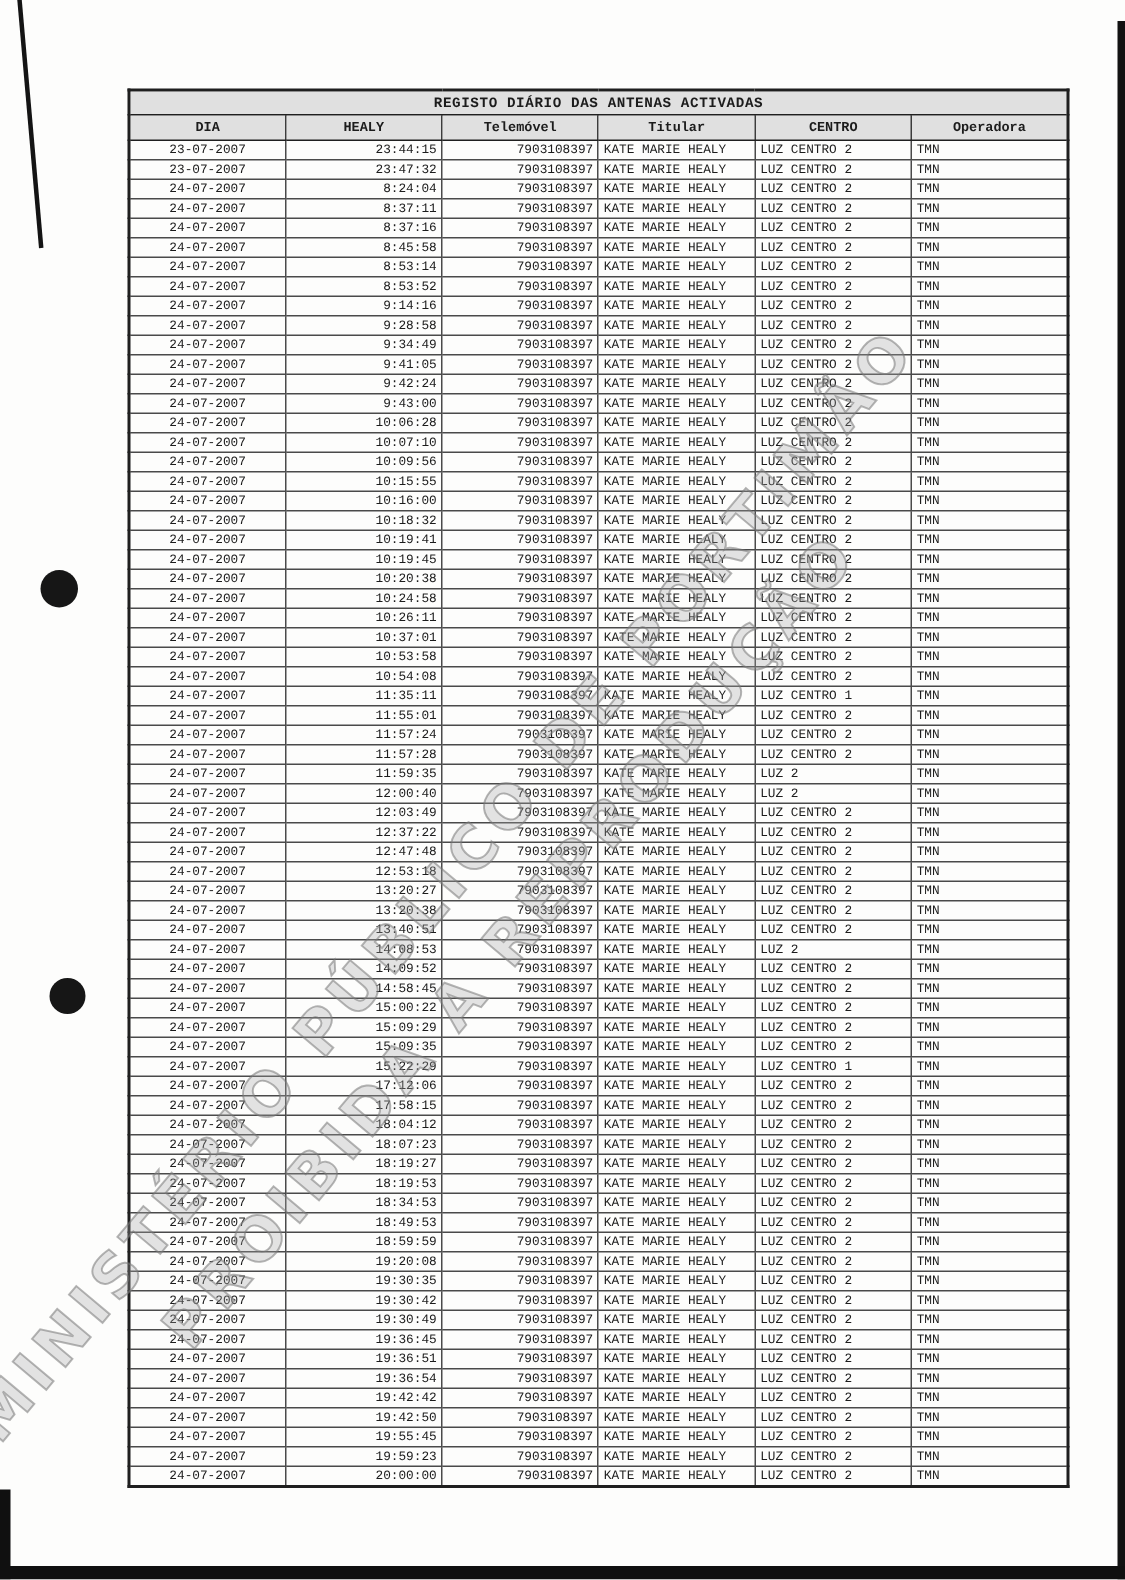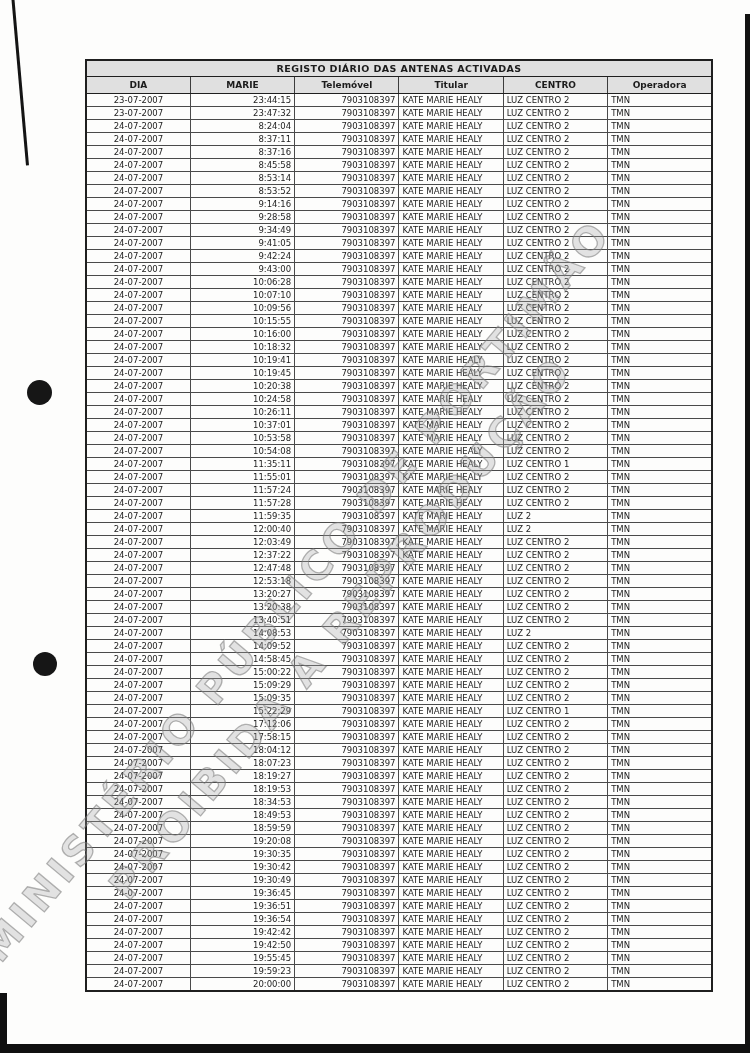--- a/index.html
+++ b/index.html
@@ -23,21 +23,21 @@
     transform:rotate(-50deg);text-align:center;pointer-events:none;
     font-weight:bold;font-size:40px;letter-spacing:5px;line-height:58px;
     color:rgba(165,165,165,0.30);
     -webkit-text-stroke:1.3px rgba(120,120,120,0.55);
     white-space:nowrap;z-index:2;
   }
   
   .doc-table{
     position:absolute;left:85px;top:59px;width:628px;
     border-collapse:collapse;table-layout:fixed;
-    font-size:8.5px;line-height:1;z-index:1;
+    font-size:8.5px;line-height:1;z-index:1;font-family:Liberation Mono, monospace;
   }
   .doc-table td,.doc-table th{
     border:1px solid #3c3c3c;padding:0 3px;overflow:hidden;white-space:nowrap;
   }
   .doc-table{border:2px solid #1f1f1f;}
   .title-row td{
     height:15px;background:#e0e0e0;text-align:center;font-weight:bold;
     font-size:9.5px;letter-spacing:.4px;border-bottom:1.5px solid #1f1f1f;
   }
   .head-row th{
@@ -68,21 +68,21 @@
   <div>PROIBIDA A REPRODUÇÃO</div>
 </div>
 
 <table class="doc-table">
   <thead>
     <tr class="title-row">
       <td colspan="6">REGISTO DIÁRIO DAS ANTENAS ACTIVADAS</td>
     </tr>
     <tr class="head-row">
       <th class="c0">DIA</th>
-      <th class="c1">MARIE</th>
+      <th class="c1">HEALY</th>
       <th class="c2">Telemóvel</th>
       <th class="c3">Titular</th>
       <th class="c4">CENTRO</th>
       <th class="c5">Operadora</th>
     </tr>
   </thead>
   <tbody>
       <tr>
         <td class="c0">23-07-2007</td>
         <td class="c1">23:44:15</td>

